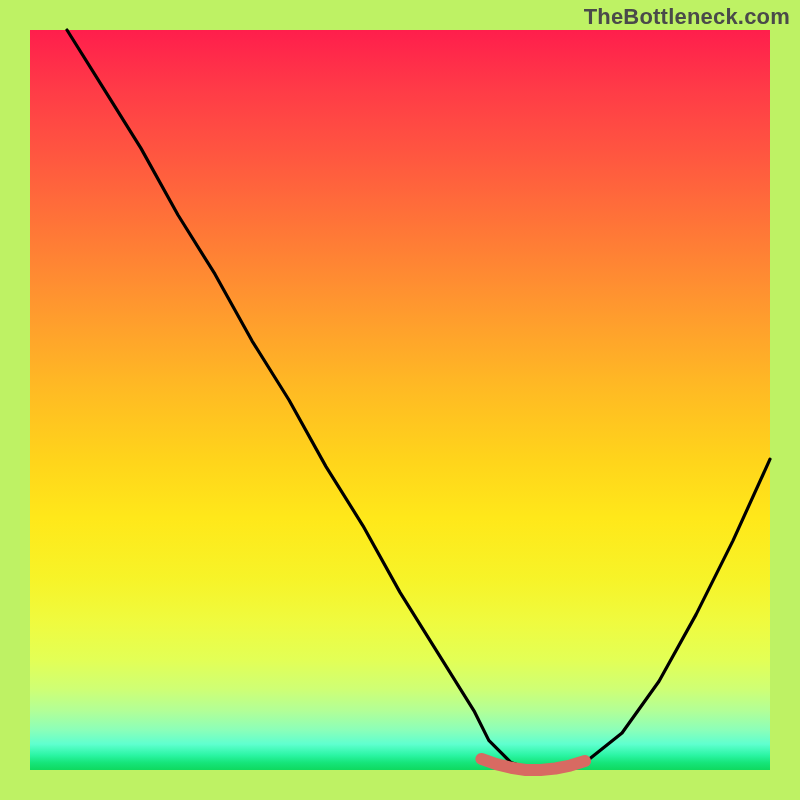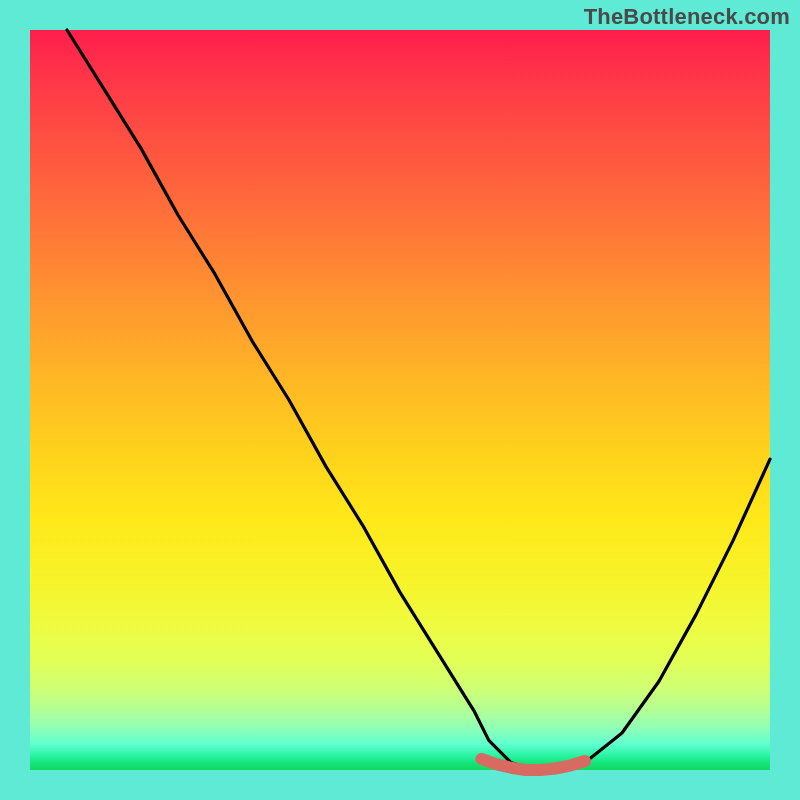--- a/index.html
+++ b/index.html
@@ -8,21 +8,21 @@
     width: 800px;
     height: 800px;
     background: #000;
     overflow: hidden;
     font-family: Arial, Helvetica, sans-serif;
   }
   .frame {
     position: absolute;
     left: 0; top: 0;
     width: 800px; height: 800px;
-    background: #5eead4;
+    background: #bef264;
   }
   .watermark {
     position: absolute;
     top: 4px;
     right: 10px;
     color: #4a4a4a;
     font-size: 22px;
     font-weight: 600;
     letter-spacing: 0.2px;
   }

